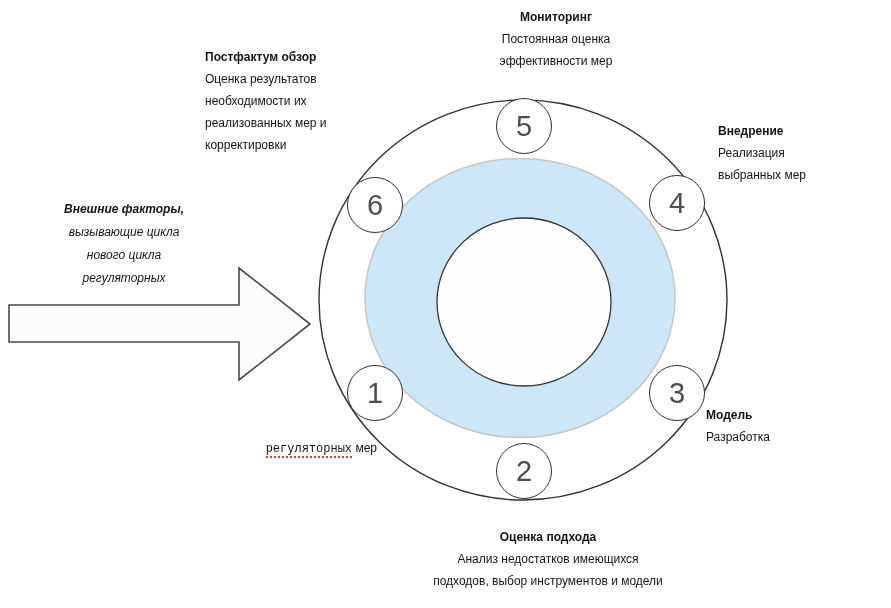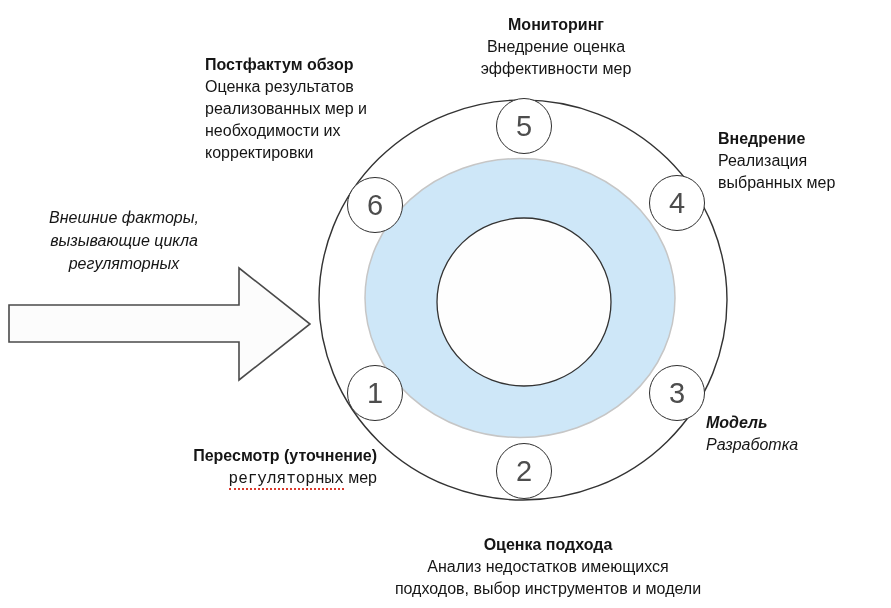--- a/index.html
+++ b/index.html
@@ -16,29 +16,28 @@
     position:absolute; z-index:2;
     width:54px; height:54px;
     border:1.6px solid #2f2f2f; border-radius:50%;
     background:#ffffff;
     display:flex; align-items:center; justify-content:center;
     transform:translate(-50%,-50%);
     font-size:29px; color:#4d4d4d;
   }
   .label {
     position:absolute; z-index:3;
-    font-size:16px; line-height:22px;
+    font-size:12px; line-height:22px;
     color:#151515;
-    margin-top:8px;
   }
   .label .t { font-weight:bold; }
   .label.center { text-align:center; }
   .label.right { text-align:right; }
   .label.italic { font-style:italic; line-height:23px; }
-  .label.italic .t { font-weight:normal; }
+  .label.italic .t { font-weight:bold; }
   .sp-underline { border-bottom:2px dotted #db392d;font-family:Liberation Mono, monospace; }
 </style>
 </head>
 <body>
 
 <div class="canvas">
 
   <svg class="diagram-svg" width="891" height="608" viewBox="0 0 891 608">
     <ellipse cx="523" cy="300" rx="204" ry="200" fill="#ffffff" stroke="#333333" stroke-width="1.4"></ellipse>
     <ellipse cx="520" cy="298" rx="155" ry="139.5" stroke="#c6c6c6" stroke-width="1.5" fill="#cee7f8"></ellipse>
@@ -60,51 +59,51 @@
   </div>
   <div class="stage" style="left:524px; top:126px;">
     <span>5</span>
   </div>
   <div class="stage" style="left:375px; top:205px;">
     <span>6</span>
   </div>
 
   <div class="label center" style="left:406px; top:6px; width:300px;">
     <div class="t">Мониторинг</div>
-    <div>Внедрение оценка</div>
+    <div>Постоянная оценка</div>
     <div>эффективности мер</div>
   </div>
 
   <div class="label" style="left:205px; top:46px; width:240px;">
     <div class="t">Постфактум обзор</div>
     <div>Оценка результатов</div>
+    <div>необходимости их</div>
     <div>реализованных мер и</div>
-    <div>необходимости их</div>
     <div>корректировки</div>
   </div>
 
   <div class="label italic center" style="left:10px; top:198px; width:228px;">
     <div class="t">Внешние факторы,</div>
     <div>вызывающие цикла</div>
+    <div>нового цикла</div>
     <div>регуляторных</div>
   </div>
 
   <div class="label" style="left:718px; top:120px; width:170px;">
     <div class="t">Внедрение</div>
     <div>Реализация</div>
     <div>выбранных мер</div>
   </div>
 
-  <div class="label" style="left:706px; top:404px; width:180px;font-style:italic;">
+  <div class="label" style="left:706px; top:404px; width:180px;">
     <div class="t">Модель</div>
     <div>Разработка</div>
   </div>
 
   <div class="label right" style="left:117px; top:437px; width:260px;">
-    <div class="t">Пересмотр (уточнение)</div>
     <div>
       <span class="sp-underline">регуляторных</span><span> мер</span>
     </div>
   </div>
 
   <div class="label center" style="left:348px; top:526px; width:400px;">
     <div class="t">Оценка подхода</div>
     <div>Анализ недостатков имеющихся</div>
     <div>подходов, выбор инструментов и модели</div>
   </div>

